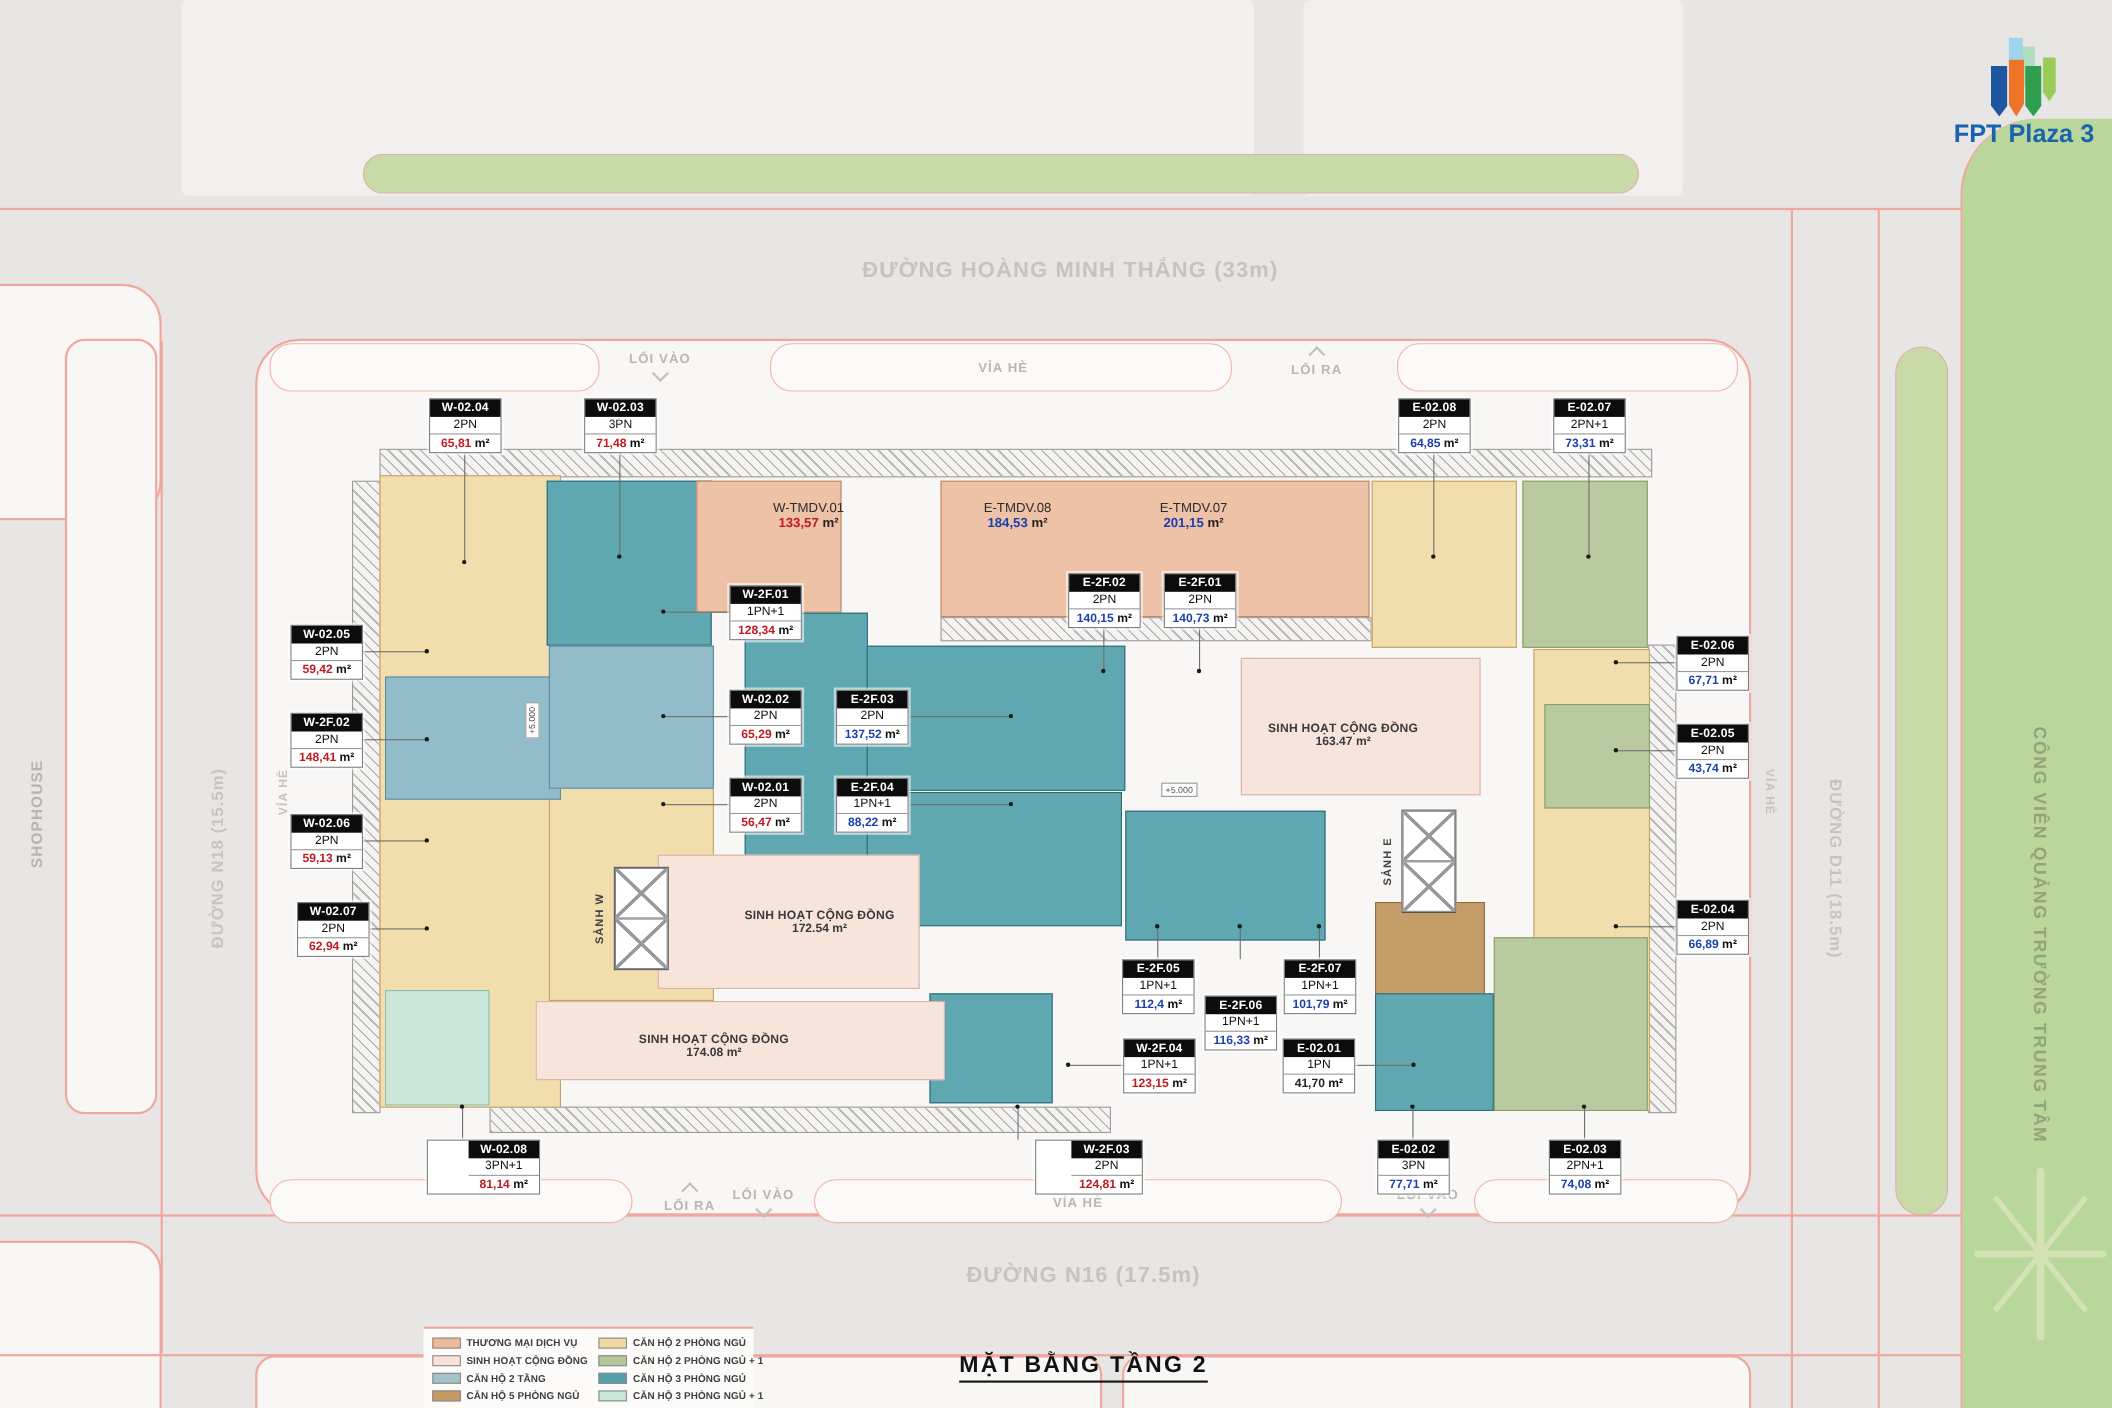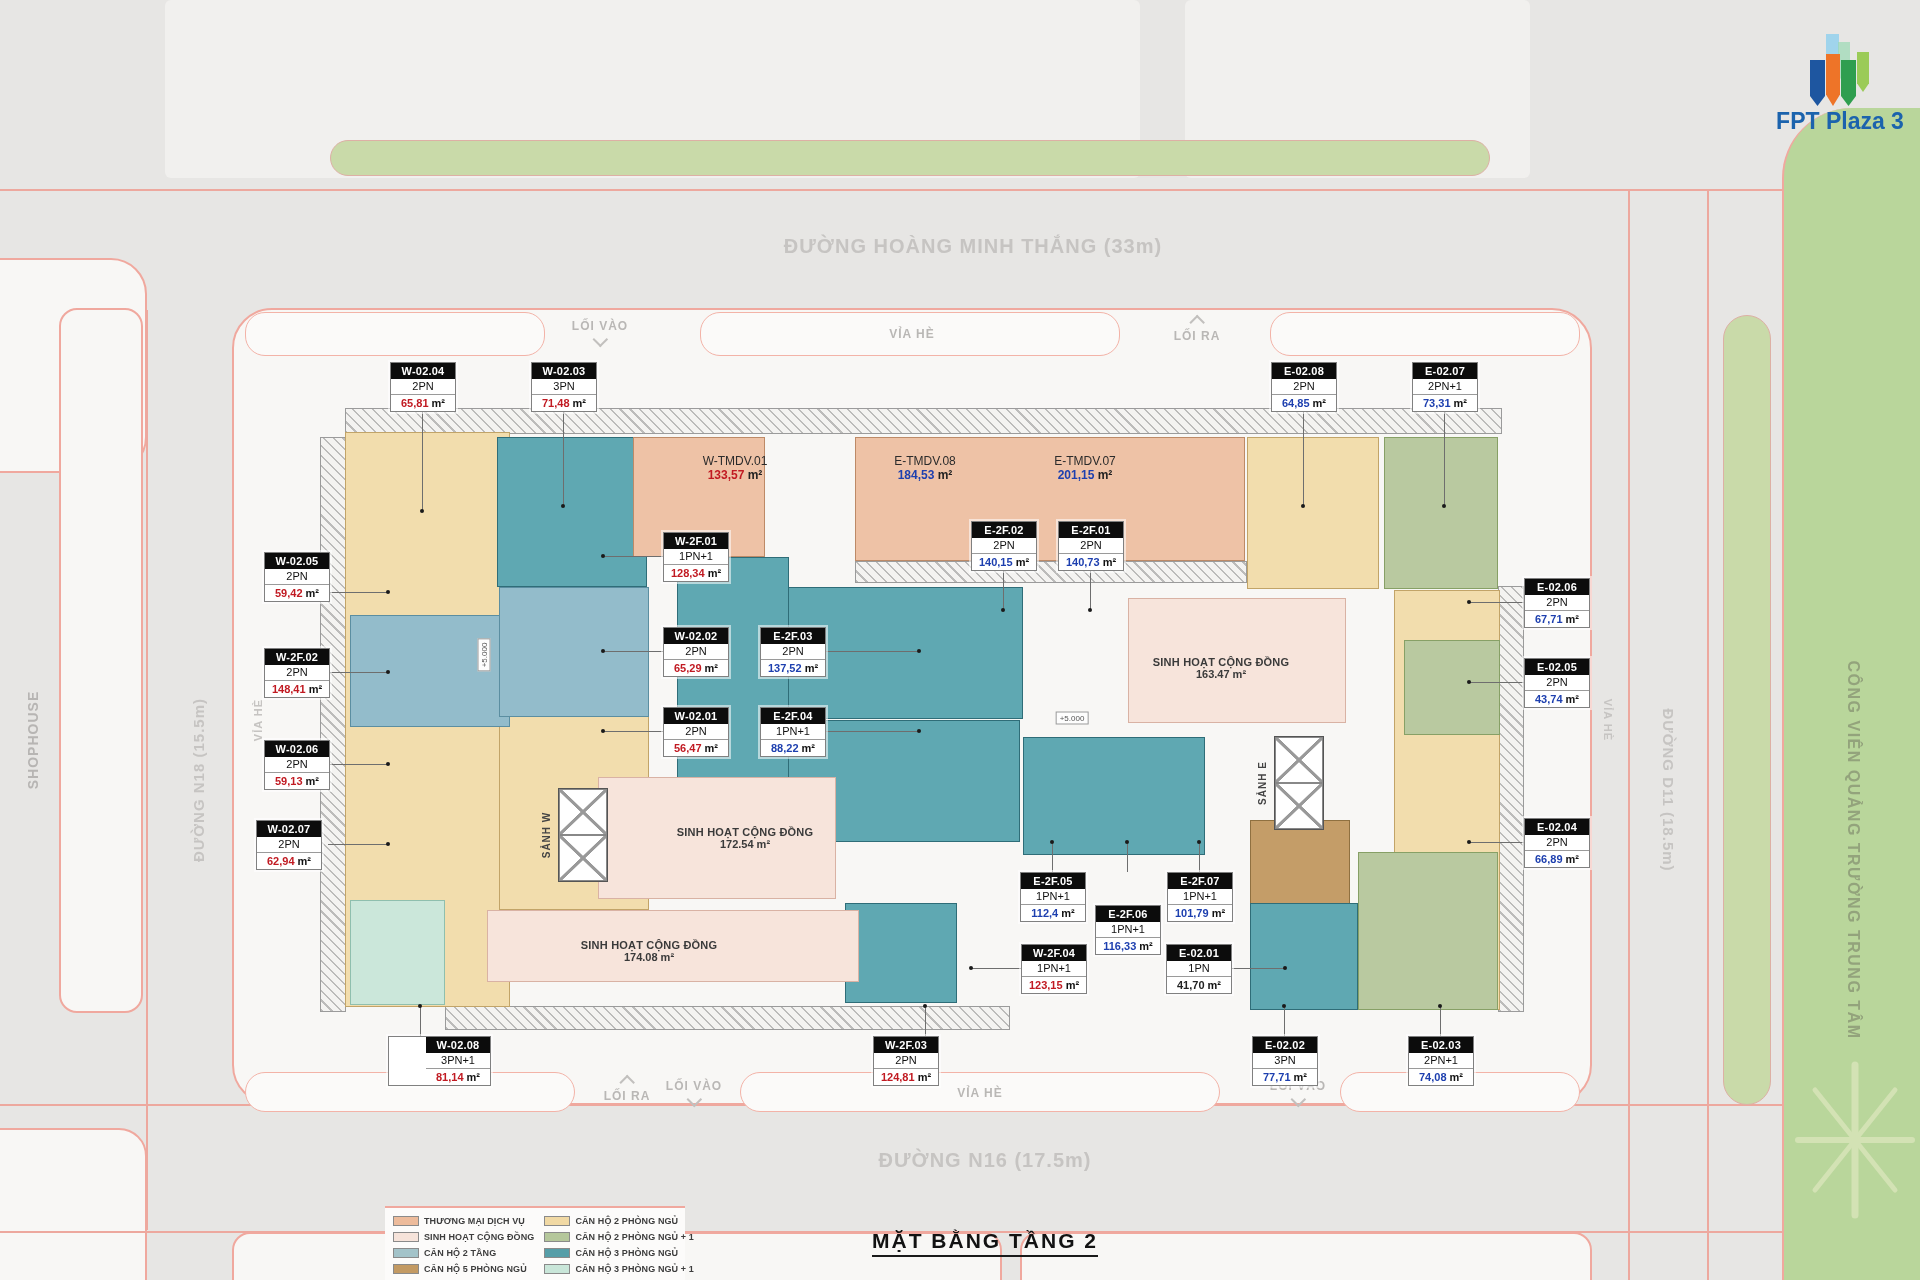--- a/index.html
+++ b/index.html
@@ -288,42 +288,42 @@
   </div>
     <div class="leader" style="left: 1303px; top: 411px; width: 1px; height: 95px;"></div>
     <div class="ldot" style="left: 1301px; top: 504px;"></div>
     <div class="unit-label" style="left: 1412px; top: 362px;">
     <div class="ul-code">E-02.07</div>
     <div class="ul-type">2PN+1</div>
     <div class="ul-area"><span class="ul-area-num" style="color: rgb(29, 63, 175);">73,31</span> <span class="ul-area-suffix">m²</span></div>
   </div>
     <div class="leader" style="left: 1444px; top: 411px; width: 1px; height: 95px;"></div>
     <div class="ldot" style="left: 1442px; top: 504px;"></div>
-    <div class="unit-label" style="left: 264px; top: 552px;">
+    <div class="unit-label" style="left: 264px; top: 568px;">
     <div class="ul-code">W-02.05</div>
     <div class="ul-type">2PN</div>
     <div class="ul-area"><span class="ul-area-num" style="color: rgb(193, 26, 34);">59,42</span> <span class="ul-area-suffix">m²</span></div>
   </div>
     <div class="leader" style="left: 328px; top: 592px; width: 60px; height: 1px;"></div>
     <div class="ldot" style="left: 386px; top: 590px;"></div>
     <div class="unit-label" style="left: 264px; top: 648px;">
     <div class="ul-code">W-2F.02</div>
     <div class="ul-type">2PN</div>
     <div class="ul-area"><span class="ul-area-num" style="color: rgb(193, 26, 34);">148,41</span> <span class="ul-area-suffix">m²</span></div>
   </div>
     <div class="leader" style="left: 328px; top: 672px; width: 60px; height: 1px;"></div>
     <div class="ldot" style="left: 386px; top: 670px;"></div>
     <div class="unit-label" style="left: 264px; top: 740px;">
     <div class="ul-code">W-02.06</div>
     <div class="ul-type">2PN</div>
     <div class="ul-area"><span class="ul-area-num" style="color: rgb(193, 26, 34);">59,13</span> <span class="ul-area-suffix">m²</span></div>
   </div>
     <div class="leader" style="left: 328px; top: 764px; width: 60px; height: 1px;"></div>
     <div class="ldot" style="left: 386px; top: 762px;"></div>
-    <div class="unit-label" style="left: 256px; top: 820px;">
+    <div class="unit-label" style="left: 270px; top: 820px;">
     <div class="ul-code">W-02.07</div>
     <div class="ul-type">2PN</div>
     <div class="ul-area"><span class="ul-area-num" style="color: rgb(193, 26, 34);">62,94</span> <span class="ul-area-suffix">m²</span></div>
   </div>
     <div class="leader" style="left: 328px; top: 844px; width: 60px; height: 1px;"></div>
     <div class="ldot" style="left: 386px; top: 842px;"></div>
     <div class="unit-label" style="left: 663px; top: 532px;">
     <div class="ul-code">W-2F.01</div>
     <div class="ul-type">1PN+1</div>
     <div class="ul-area"><span class="ul-area-num" style="color: rgb(193, 26, 34);">128,34</span> <span class="ul-area-suffix">m²</span></div>
@@ -428,21 +428,21 @@
   </div>
     <div class="leader" style="left: 1230px; top: 968px; width: 55px; height: 1px;"></div>
     <div class="ldot" style="left: 1283px; top: 966px;"></div>
     <div class="unit-label" style="left: 388px; top: 1036px; padding-left: 37px;">
     <div class="ul-code">W-02.08</div>
     <div class="ul-type">3PN+1</div>
     <div class="ul-area"><span class="ul-area-num" style="color: rgb(193, 26, 34);">81,14</span> <span class="ul-area-suffix">m²</span></div>
   </div>
     <div class="leader" style="left: 420px; top: 1006px; width: 1px; height: 30px;"></div>
     <div class="ldot" style="left: 418px; top: 1004px;"></div>
-    <div class="unit-label" style="left: 873px; top: 1036px;">
+    <div class="unit-label" style="left: 941px; top: 1036px; padding-left: 32px;">
     <div class="ul-code">W-2F.03</div>
     <div class="ul-type">2PN</div>
     <div class="ul-area"><span class="ul-area-num" style="color: rgb(193, 26, 34);">124,81</span> <span class="ul-area-suffix">m²</span></div>
   </div>
     <div class="leader" style="left: 925px; top: 1006px; width: 1px; height: 30px;"></div>
     <div class="ldot" style="left: 923px; top: 1004px;"></div>
     <div class="unit-label" style="left: 1252px; top: 1036px;">
     <div class="ul-code">E-02.02</div>
     <div class="ul-type">3PN</div>
     <div class="ul-area"><span class="ul-area-num" style="color: rgb(29, 63, 175);">77,71</span> <span class="ul-area-suffix">m²</span></div>

